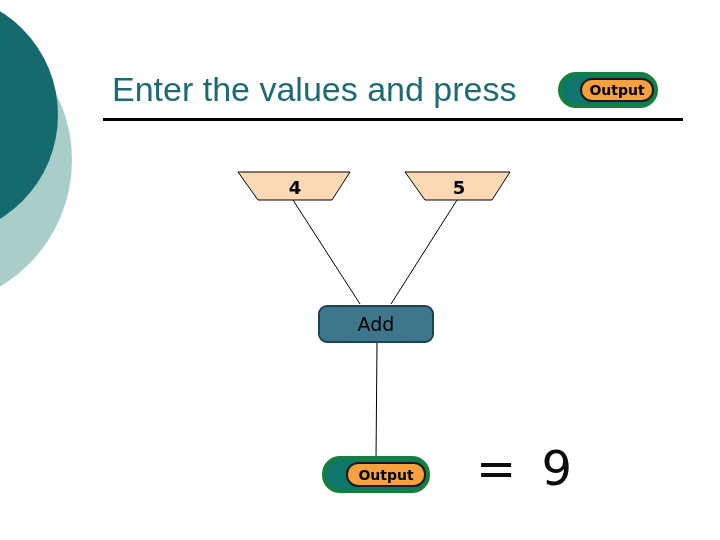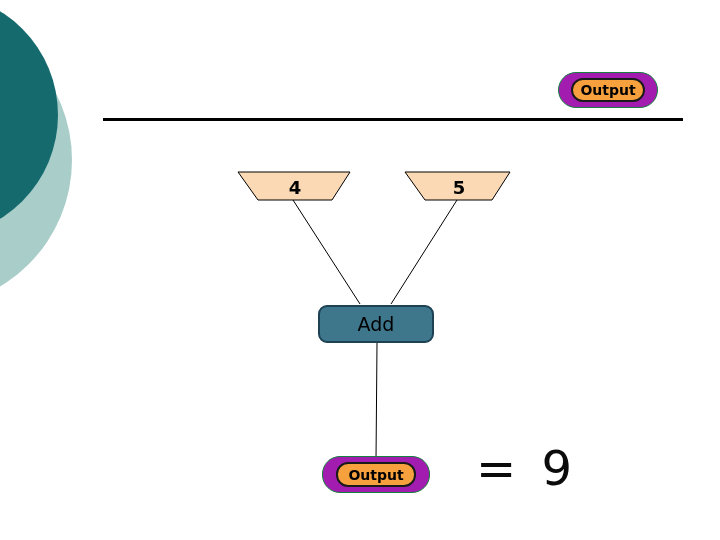--- a/index.html
+++ b/index.html
@@ -23,23 +23,23 @@
     font-family:"Liberation Sans", sans-serif;
   }
   .title-rule{
     position:absolute;left:103px;top:118px;
     width:580px;height:3px;background:#000;z-index:3;
   }
 
   
   .pill-outer{
     position:absolute;z-index:4;
-    background:#a21caf;border:1px solid #15803d;
+    background:#0f766e;border:4px solid #15803d;
     border-radius:18px;
-    display:flex;align-items:center;justify-content:center;
+    display:flex;align-items:center;justify-content:flex-end;
     box-sizing:border-box;
   }
   .pill-inner{
     background:#f6a13d;border:2px solid #1a1a1a;
     border-radius:12px;
     display:flex;align-items:center;justify-content:center;
     font-family:"DejaVu Sans", sans-serif;
     font-weight:bold;color:#000;
     box-sizing:border-box;
   }
@@ -80,20 +80,21 @@
   }
 </style>
 </head>
 <body>
 
 <div class="slide">
 
   <div class="circle circle-light"></div>
   <div class="circle circle-dark"></div>
 
+  <div class="title">Enter the values and press</div>
   <div class="title-rule"></div>
 
   <div class="pill-outer pill-top">
     <div class="pill-inner">Output</div>
   </div>
 
   <svg class="diagram-svg" width="720" height="540" viewBox="0 0 720 540">
     <polygon points="238,172 350,172 332,200 258,200" fill="#fbd9b4" stroke="#000" stroke-width="1"></polygon>
     <polygon points="405,172 510,172 492,200 425,200" fill="#fbd9b4" stroke="#000" stroke-width="1"></polygon>
     <line x1="293" y1="200" x2="360" y2="304" stroke="#000" stroke-width="1"></line>

